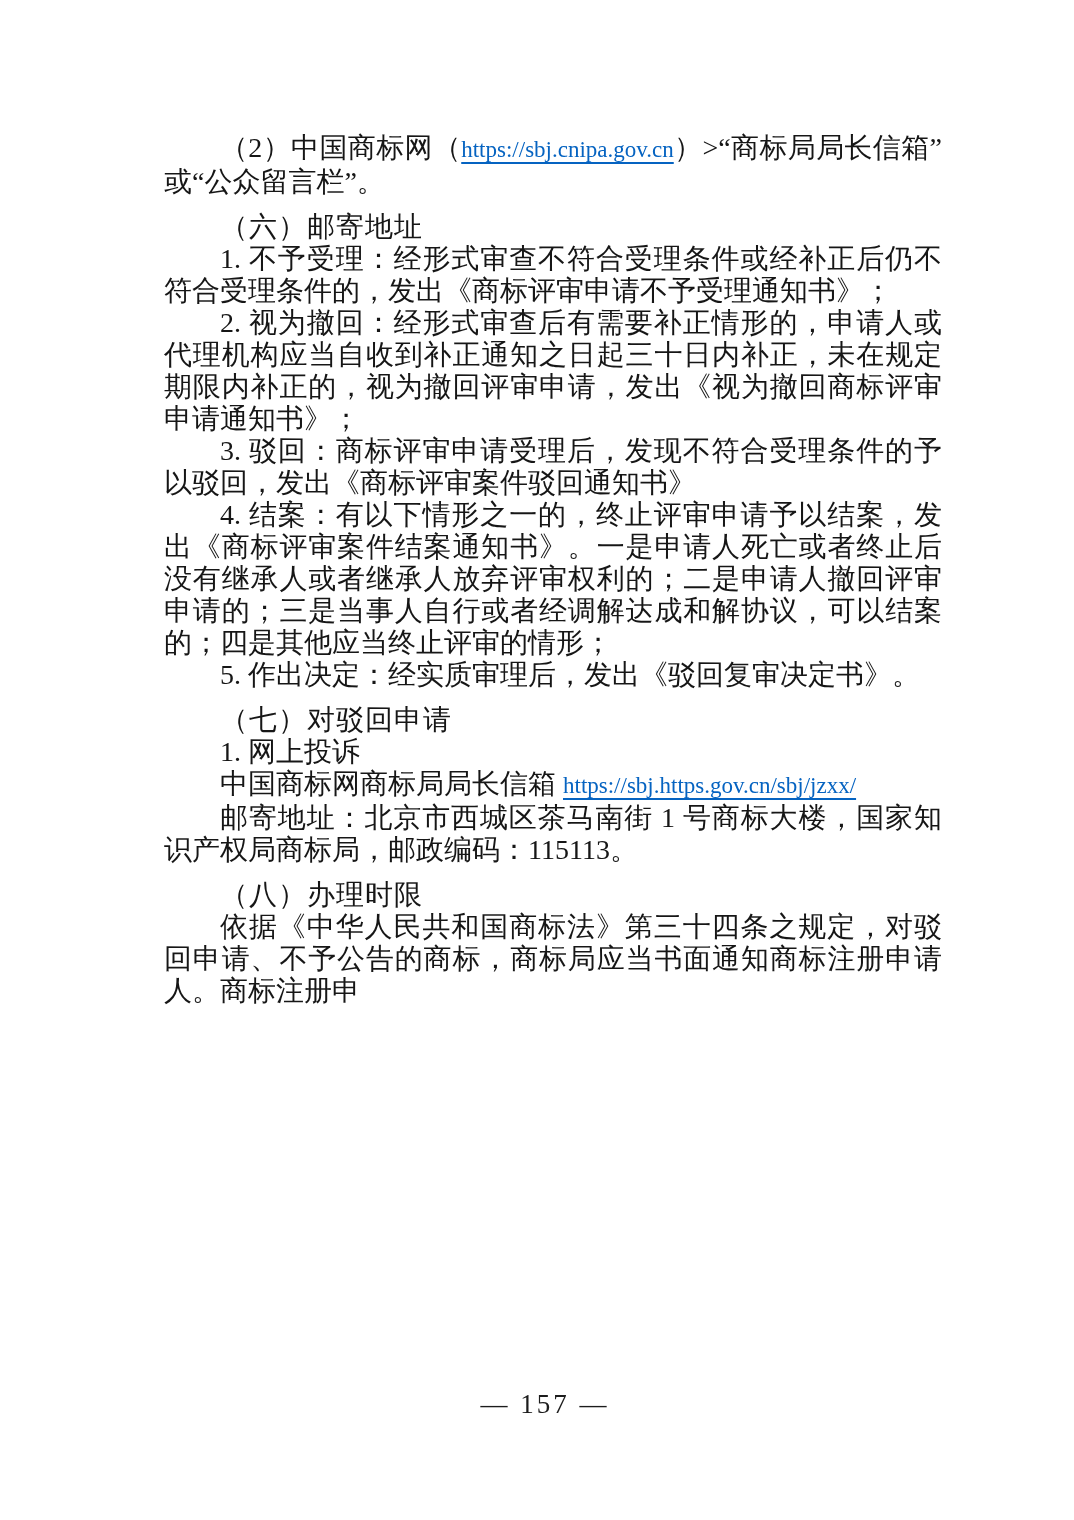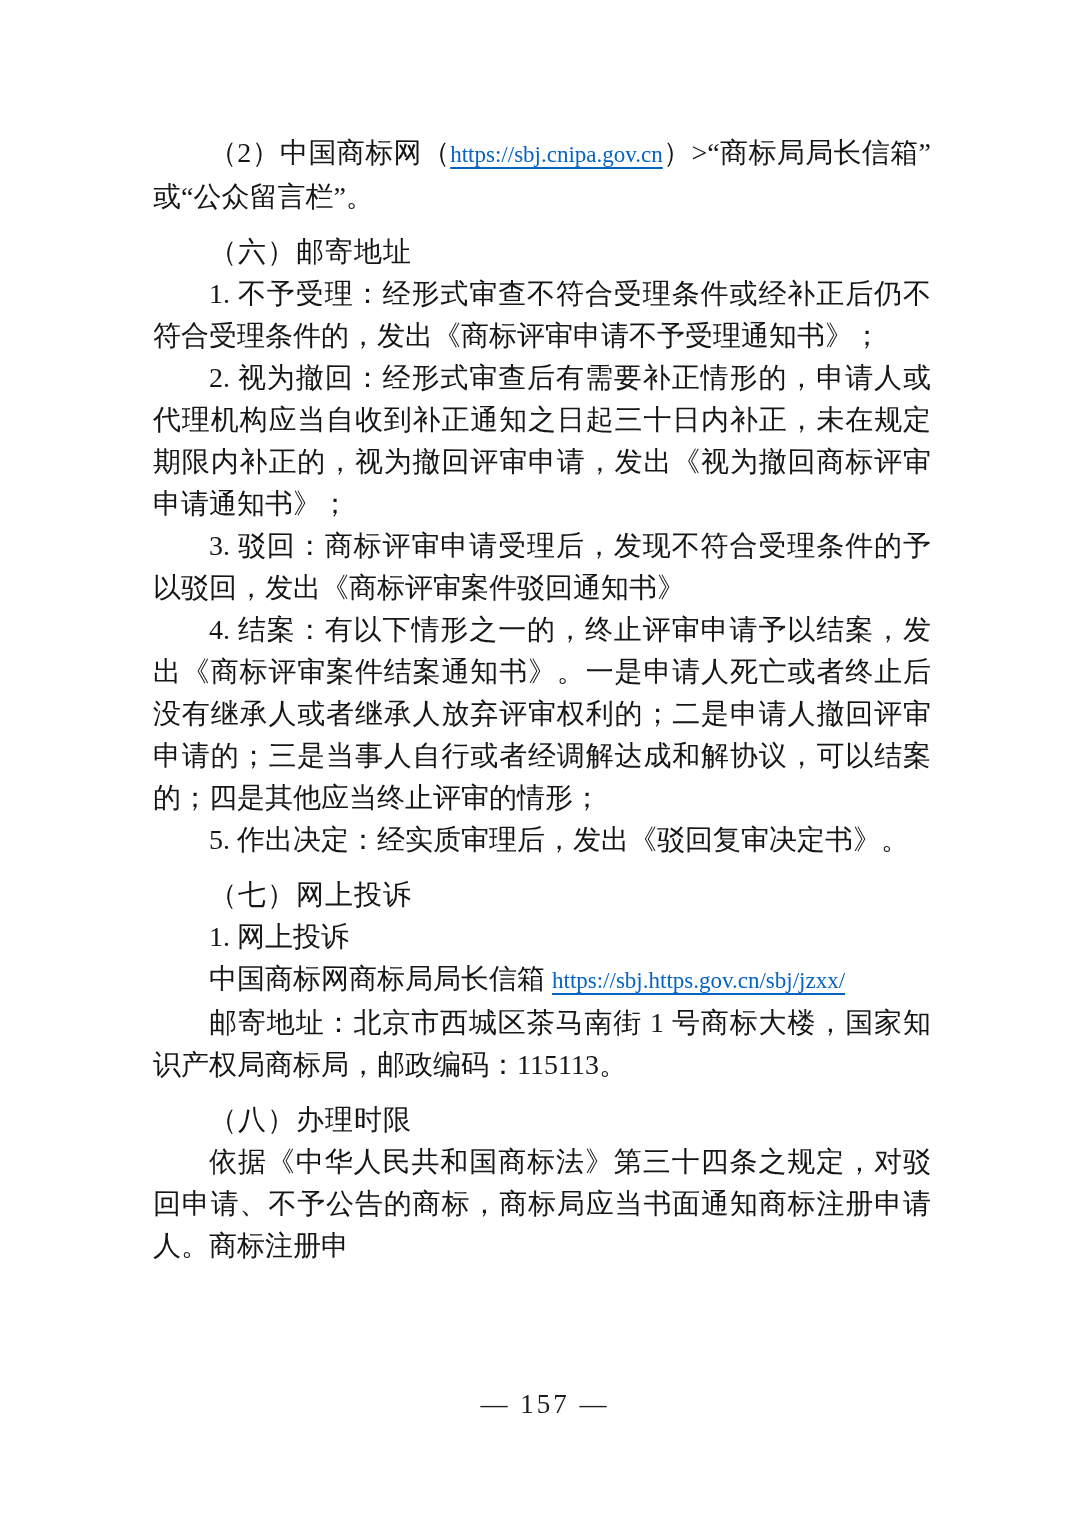--- a/index.html
+++ b/index.html
@@ -7,25 +7,25 @@
     width: 1074px;
     height: 1520px;
     background: #ffffff;
     position: relative;
     overflow: hidden;
     font-family: "Liberation Serif", "DejaVu Serif", serif;
     color: #161616;
   }
   .doc {
     position: absolute;
-    left: 153px;
+    left: 164px;
     top: 132px;
     width: 778px;
     font-size: 28px;
-    line-height: 42px;
+    line-height: 32px;
     text-align: justify;
     word-break: break-all;
   }
   .doc p, .doc h3 {
     margin: 0;
     padding: 0;
     font-size: 28px;
     font-weight: normal;
   }
   .indent { text-indent: 2em; }
@@ -65,21 +65,21 @@
   <p class="indent">1. 不予受理：经形式审查不符合受理条件或经补正后仍不符合受理条件的，发出《商标评审申请不予受理通知书》；</p>
 
   <p class="indent">2. 视为撤回：经形式审查后有需要补正情形的，申请人或代理机构应当自收到补正通知之日起三十日内补正，未在规定期限内补正的，视为撤回评审申请，发出《视为撤回商标评审申请通知书》；</p>
 
   <p class="indent">3. 驳回：商标评审申请受理后，发现不符合受理条件的予以驳回，发出《商标评审案件驳回通知书》</p>
 
   <p class="indent">4. 结案：有以下情形之一的，终止评审申请予以结案，发出《商标评审案件结案通知书》。一是申请人死亡或者终止后没有继承人或者继承人放弃评审权利的；二是申请人撤回评审申请的；三是当事人自行或者经调解达成和解协议，可以结案的；四是其他应当终止评审的情形；</p>
 
   <p class="indent">5. 作出决定：经实质审理后，发出《驳回复审决定书》。</p>
 
-  <h3 class="heading">（七）网上投诉</h3>
+  <h3 class="heading">（七）对驳回申请</h3>
 
   <p class="indent">1. 网上投诉</p>
 
   <p class="indent"><span>中国商标网商标局局长信箱 </span><a class="link" href="#" style="color: rgb(5, 99, 193); text-decoration-color: rgb(5, 99, 193);">https://sbj.https.gov.cn/sbj/jzxx/</a></p>
 
 
 
   <p class="indent">邮寄地址：北京市西城区茶马南街 1 号商标大楼，国家知识产权局商标局，邮政编码：115113。</p>
 
   <h3 class="heading">（八）办理时限</h3>

